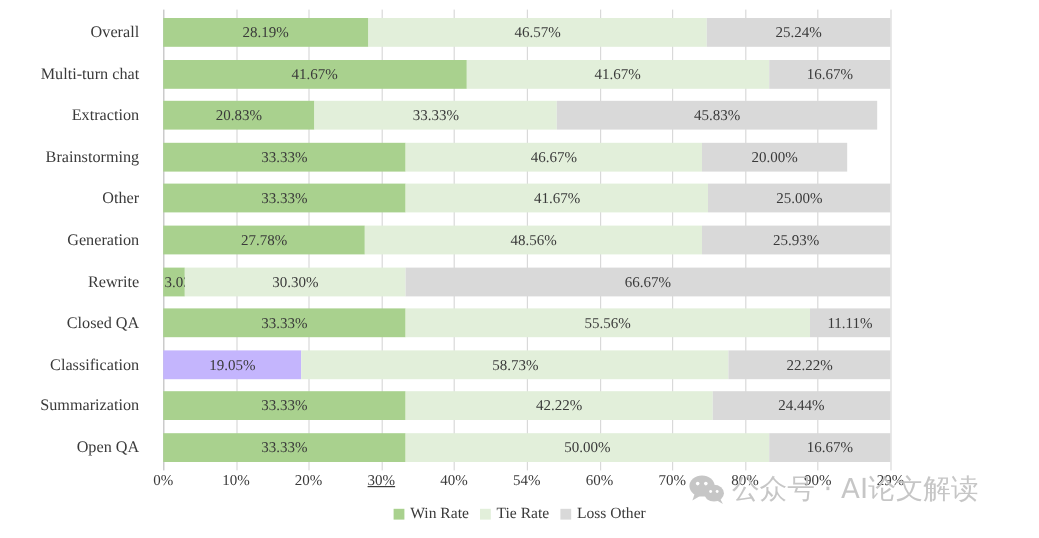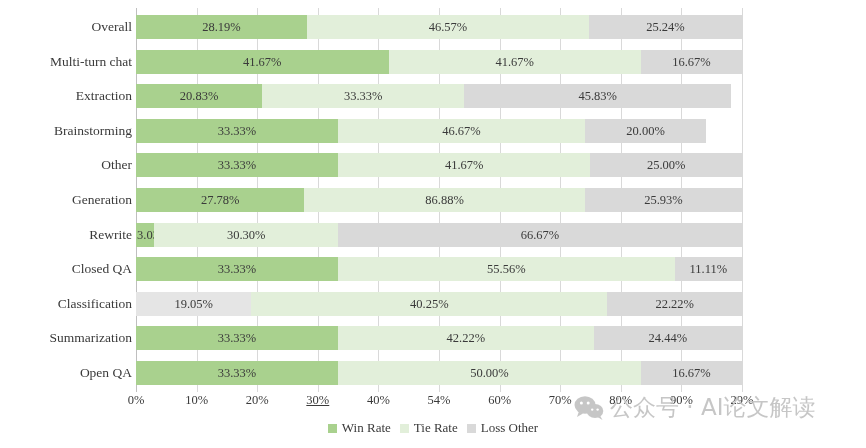--- a/index.html
+++ b/index.html
@@ -53,21 +53,21 @@
     display: flex;
     align-items: stretch;
   }
 
   .cat-label {
     position: absolute;
     right: 100%;
     top: 0;
     height: 24px;
     line-height: 24px;
-    padding-right: 4px;
+    padding-right: 20px;
     white-space: nowrap;
     font-size: 13.5px;
     color: #3a3a3a;
     text-align: left;
   }
 
   .seg {
     position: relative;
     height: 24px;
     box-sizing: border-box;
@@ -235,21 +235,21 @@
           <div class="seg seg-loss" style="width: 151.5px; background: rgb(217, 217, 217);">
             <span class="seg-label">25.00%</span>
           </div>
         </div>
         <div class="row" style="top: 180px;">
           <div class="cat-label">Generation</div>
           <div class="seg seg-win" style="width: 168.347px; background: rgb(169, 209, 142);">
             <span class="seg-label">27.78%</span>
           </div>
           <div class="seg seg-tie" style="width: 280.578px; background: rgb(226, 239, 218);">
-            <span class="seg-label">86.88%</span>
+            <span class="seg-label">48.56%</span>
           </div>
           <div class="seg seg-loss" style="width: 157.136px; background: rgb(217, 217, 217);">
             <span class="seg-label">25.93%</span>
           </div>
         </div>
         <div class="row" style="top: 214.6px;">
           <div class="cat-label">Rewrite</div>
           <div class="seg seg-win narrow" style="width: 18.3618px; background: rgb(169, 209, 142);">
             <span class="seg-label">3.03%</span>
           </div>
@@ -267,25 +267,25 @@
           </div>
           <div class="seg seg-tie" style="width: 336.694px; background: rgb(226, 239, 218);">
             <span class="seg-label">55.56%</span>
           </div>
           <div class="seg seg-loss" style="width: 67.3266px; background: rgb(217, 217, 217);">
             <span class="seg-label">11.11%</span>
           </div>
         </div>
         <div class="row" style="top: 283.8px;">
           <div class="cat-label">Classification</div>
-          <div class="seg seg-win" style="width: 115.443px; background: #e5e5e5;">
+          <div class="seg seg-win" style="width: 115.443px; background: #c4b5fd;">
             <span class="seg-label">19.05%</span>
           </div>
           <div class="seg seg-tie" style="width: 355.904px; background: rgb(226, 239, 218);">
-            <span class="seg-label">40.25%</span>
+            <span class="seg-label">58.73%</span>
           </div>
           <div class="seg seg-loss" style="width: 134.653px; background: rgb(217, 217, 217);">
             <span class="seg-label">22.22%</span>
           </div>
         </div>
         <div class="row" style="top: 318.4px;">
           <div class="cat-label">Summarization</div>
           <div class="seg seg-win" style="width: 201.98px; background: rgb(169, 209, 142);">
             <span class="seg-label">33.33%</span>
           </div>

